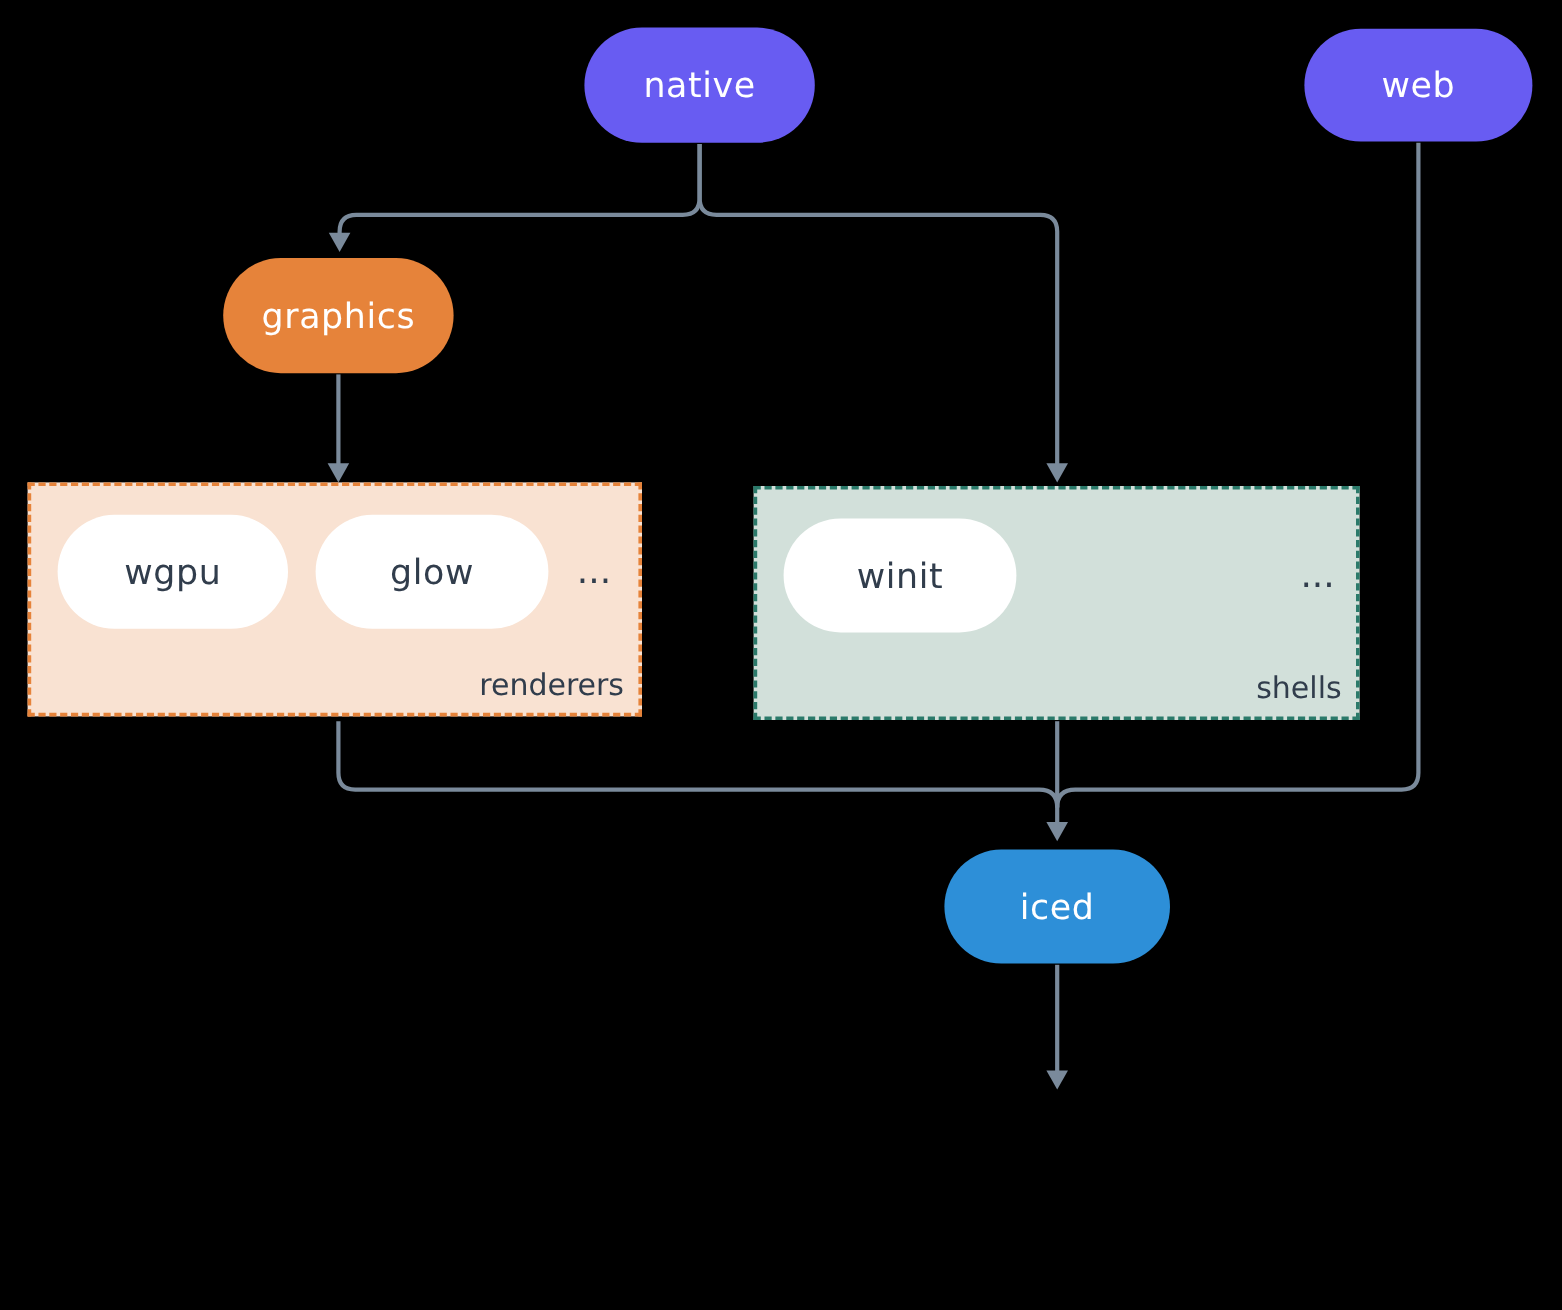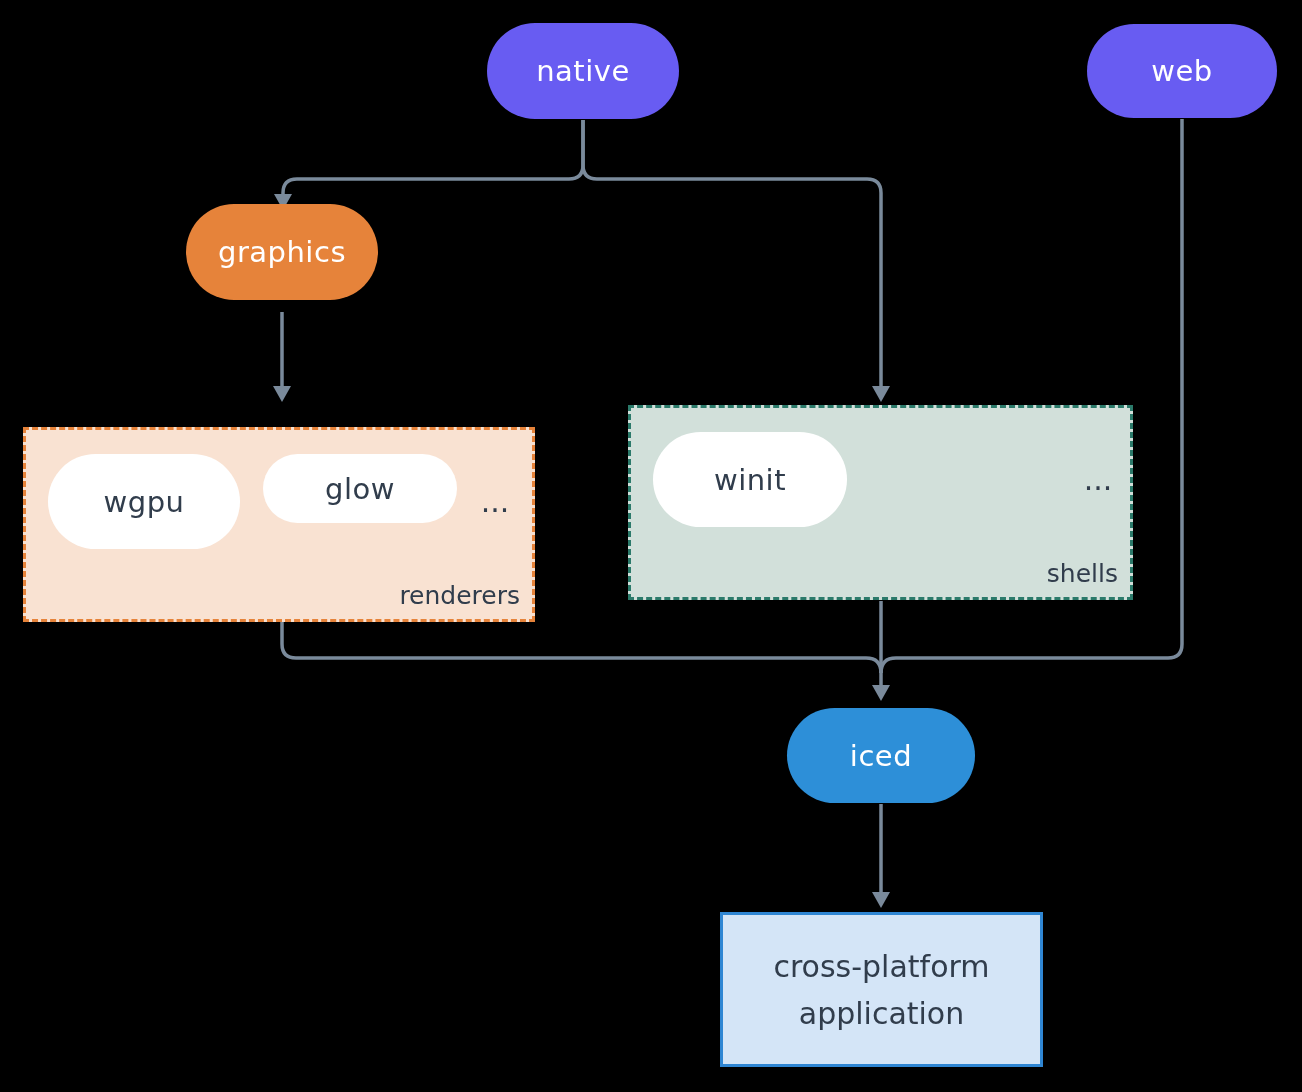--- a/index.html
+++ b/index.html
@@ -111,45 +111,41 @@
   </svg>
 
   <div class="pill purple" style="left:487px; top:23px; width:192px; height:96px;">
     <span>native</span>
   </div>
 
   <div class="pill purple" style="left:1087px; top:24px; width:190px; height:94px;">
     <span>web</span>
   </div>
 
-  <div class="pill orange" style="left:186px; top:204px; width:192px; height:96px;">
+  <div class="pill orange" style="left:186px; top:215px; width:192px; height:96px;">
     <span>graphics</span>
   </div>
 
-  <div class="group renderers" style="left:23px; top:427px; width:512px; height:195px;">
+  <div class="group renderers" style="left:23px; top:402px; width:512px; height:195px;">
     <div class="pill white" style="left:22px; top:24px; width:192px; height:95px;">
       <span>wgpu</span>
     </div>
-    <div class="pill white" style="left:237px; top:24px; width:194px; height:69px;">
+    <div class="pill white" style="left:237px; top:24px; width:194px; height:95px;">
       <span>glow</span>
     </div>
     <div class="dots" style="left:444px; top:24px; width:50px; height:95px;">...</div>
     <div class="group-label">renderers</div>
   </div>
 
   <div class="group shells" style="left:628px; top:405px; width:505px; height:195px;">
     <div class="pill white" style="left:22px; top:24px; width:194px; height:95px;">
       <span>winit</span>
     </div>
     <div class="dots" style="left:442px; top:24px; width:50px; height:95px;">...</div>
     <div class="group-label">shells</div>
   </div>
 
   <div class="pill blue" style="left:787px; top:708px; width:188px; height:95px;">
     <span>iced</span>
   </div>
 
-  <div class="app-box" style="left:720px; top:912px; width:323px; height:155px;">
-    <span>cross-platform</span>
-    <span>application</span>
-  </div>
 
 </div>
 
 </body></html>

